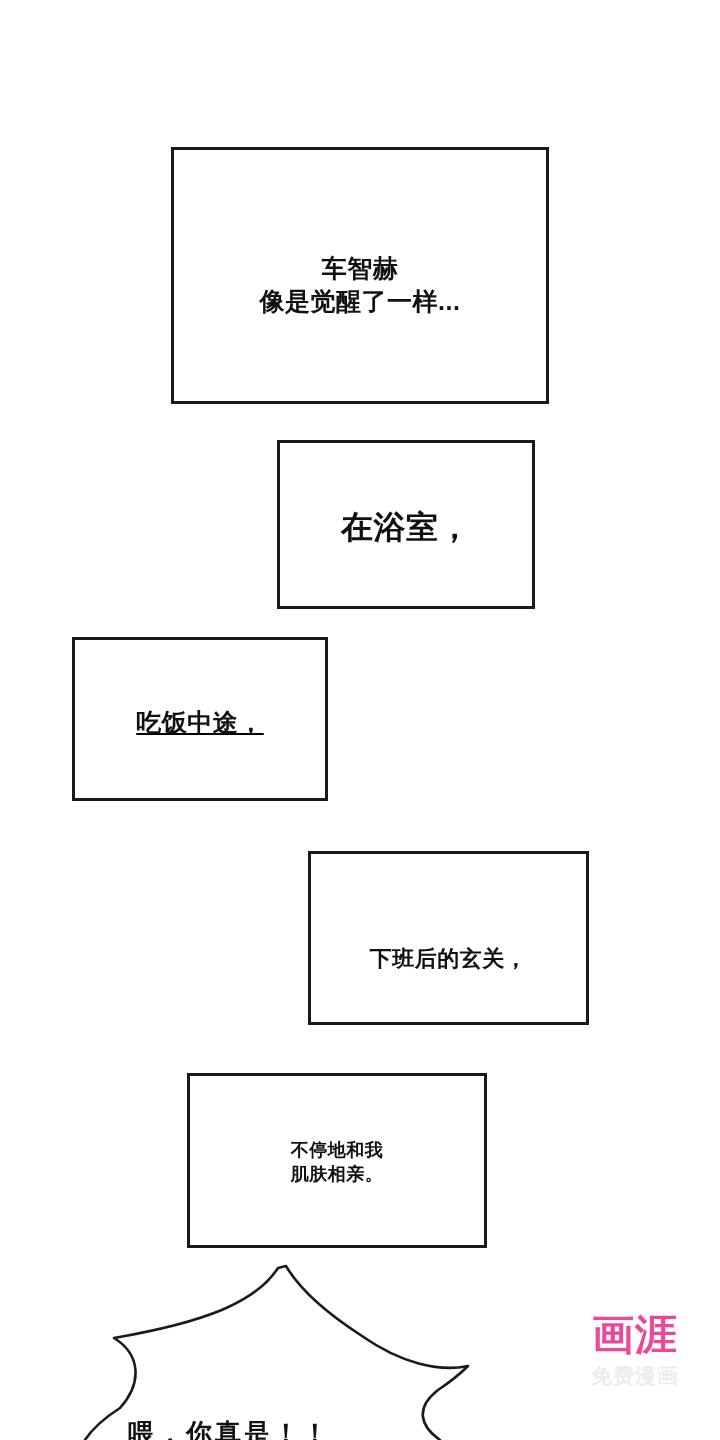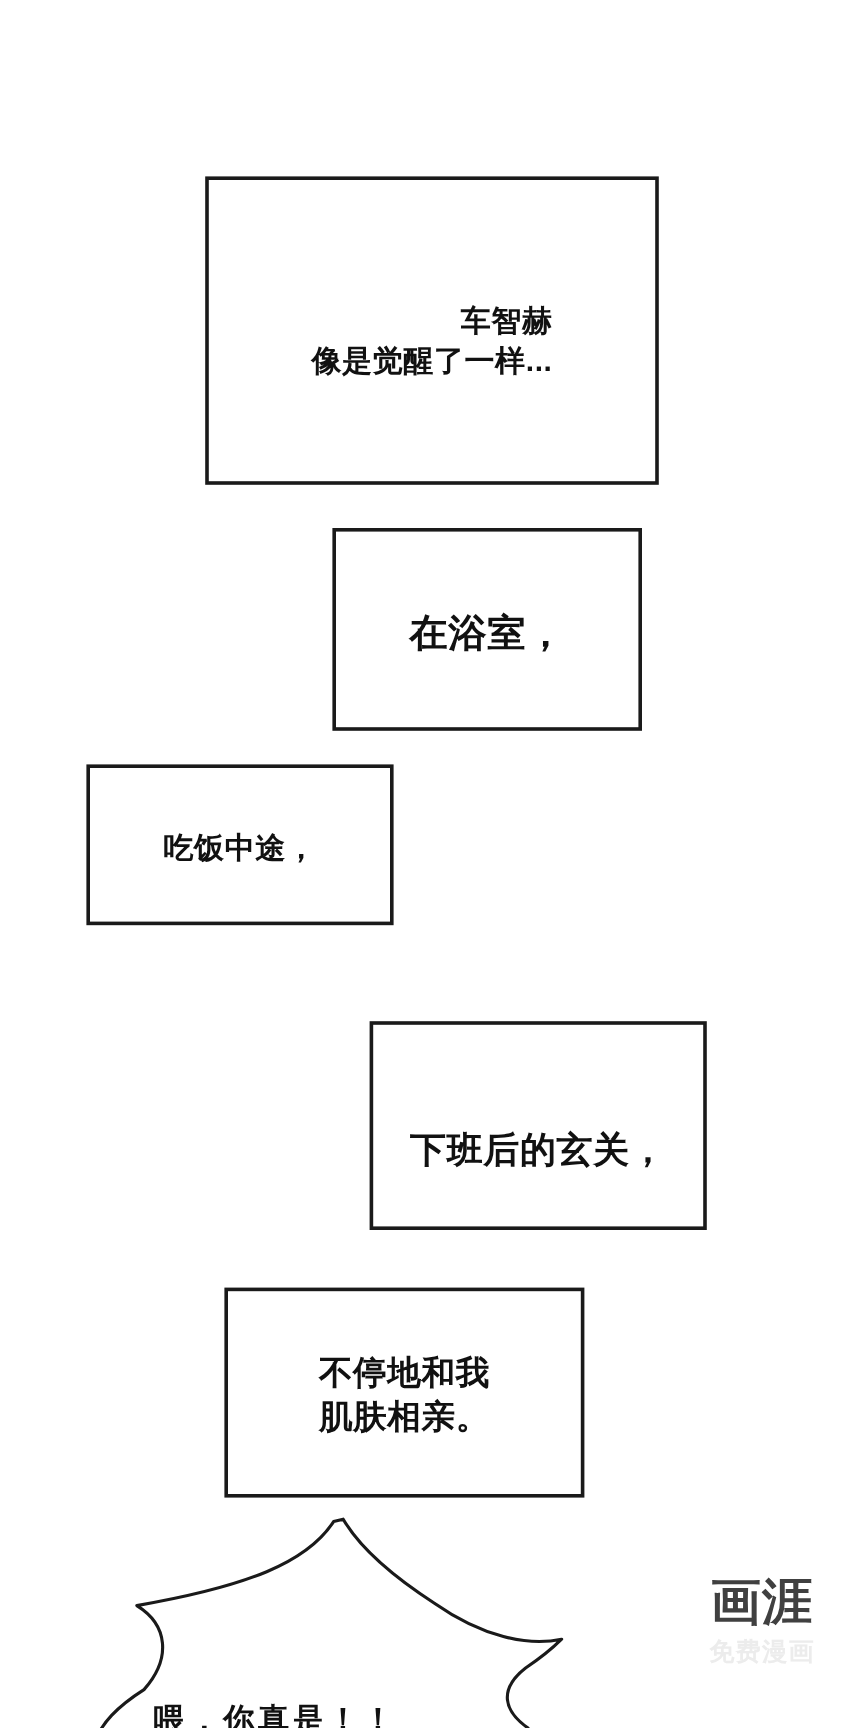--- a/index.html
+++ b/index.html
@@ -28,43 +28,43 @@
   .panel {
     position: absolute;
     box-sizing: border-box;
     background: #ffffff;
     border: 3px solid #1a1a1a;
     display: flex;
     align-items: center;
     justify-content: center;
   }
   .panel-text {
-    text-align: right;
+    text-align: center;
     color: #111111;
     font-weight: 700;
     line-height: 1.32;
     letter-spacing: 0.5px;
     white-space: pre-line;
     font-family: "Liberation Sans", "DejaVu Sans", sans-serif;
   }
 
   #panel-1 { left: 171px; top: 147px; width: 378px; height: 257px; }
   #panel-1 .panel-text { font-size: 25px; transform: translateY(9px); }
 
   #panel-2 { left: 277px; top: 440px; width: 258px; height: 169px; }
   #panel-2 .panel-text { font-size: 32px; transform: translateY(3px); }
 
-  #panel-3 { left: 72px;  top: 637px; width: 256px; height: 134px; }
+  #panel-3 { left: 72px;  top: 637px; width: 256px; height: 164px; text-decoration: underline; }
   #panel-3 .panel-text { font-size: 25px; transform: translateY(3px); }
 
   #panel-4 { left: 308px; top: 851px; width: 281px; height: 174px; }
-  #panel-4 .panel-text { font-size: 30px; transform: translateY(3px); margin-top: 36px; }
+  #panel-4 .panel-text { font-size: 22px; transform: translateY(3px); margin-top: 36px; }
 
   #panel-5 { left: 187px; top: 1073px; width: 300px; height: 175px; }
-  #panel-5 .panel-text { font-size: 28px; transform: translateY(2px); }
+  #panel-5 .panel-text { font-size: 18px; transform: translateY(2px); }
 
   
   #shout-bubble {
     position: absolute;
     left: 10px;
     top: 1258px;
     width: 520px;
     height: 182px;
   }
   #shout-bubble svg {
@@ -95,21 +95,21 @@
     left: 560px;
     top: 1313px;
     width: 150px;
     height: 104px;
     text-align: center;
     user-select: none;
   }
   #watermark .wm-logo {
     font-size: 42px;
     font-weight: 700;
-    color: #404040;
+    color: #ec4899;
     letter-spacing: 1px;
     line-height: 1.05;
     font-family: "Liberation Sans", "DejaVu Sans", sans-serif;
     text-shadow: 0 0 3px rgba(255,255,255,0.9);
   }
   #watermark .wm-sub {
     margin-top: 5px;
     font-size: 21px;
     font-weight: 700;
     color: #ececec;

